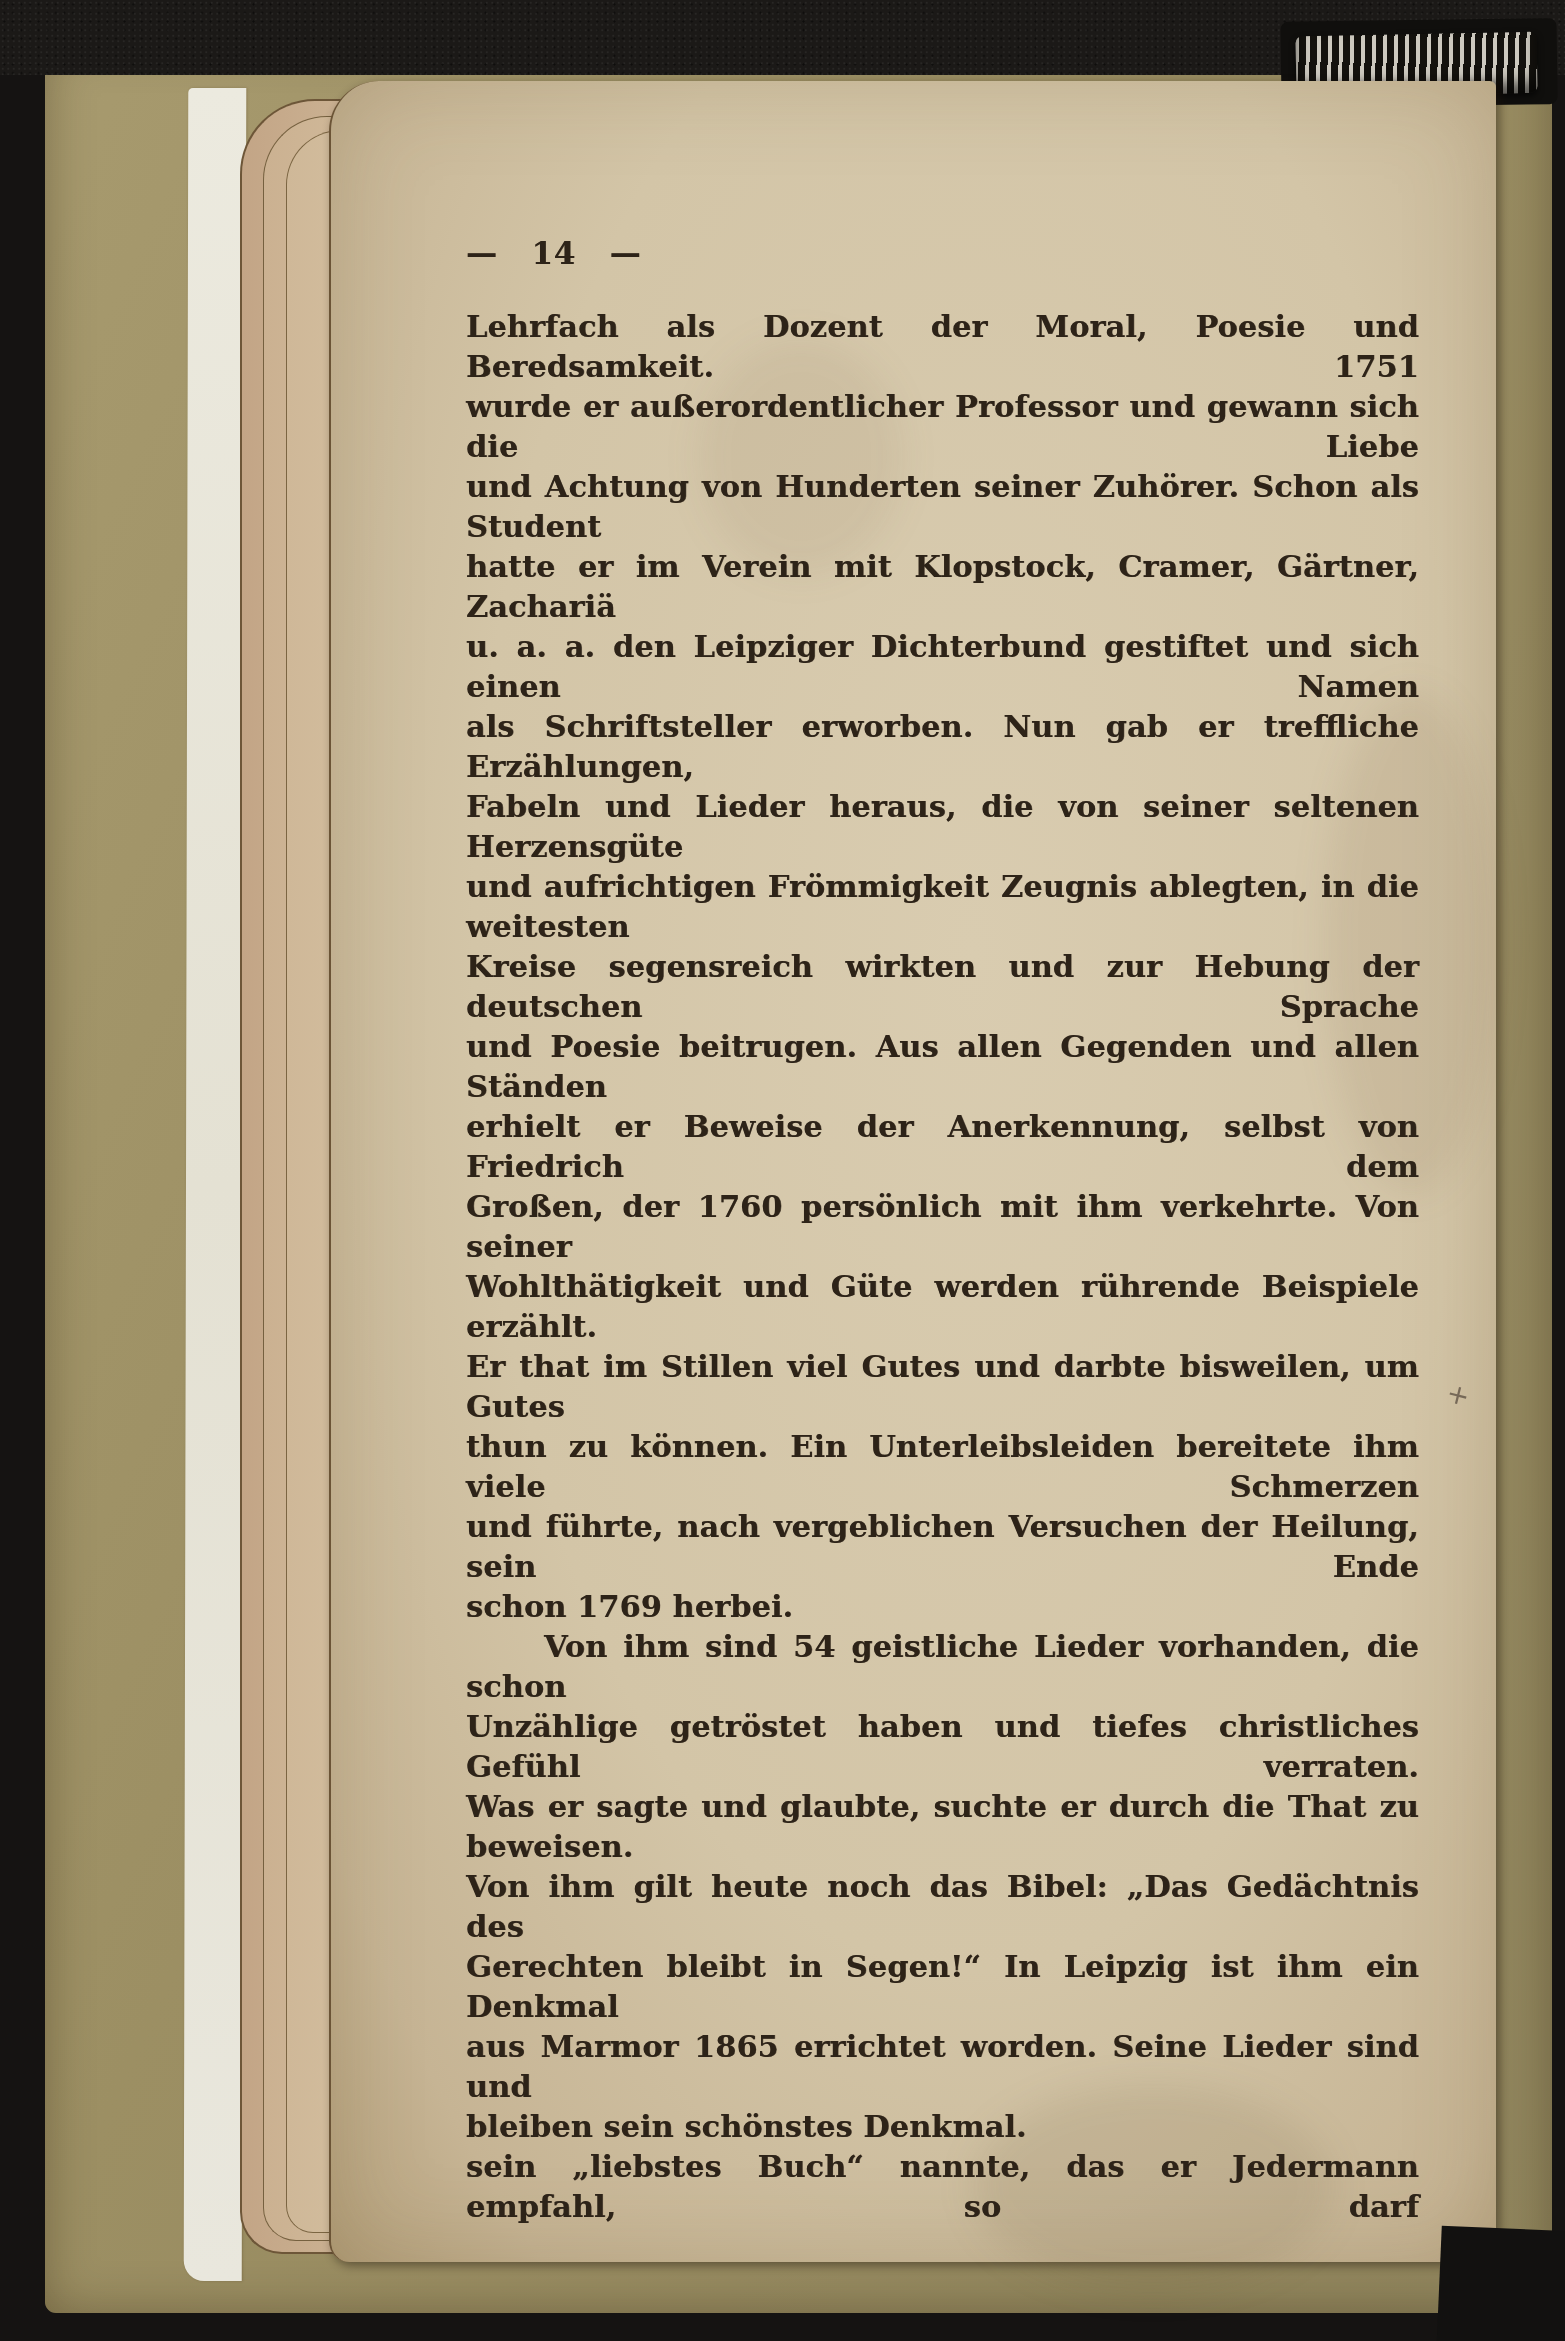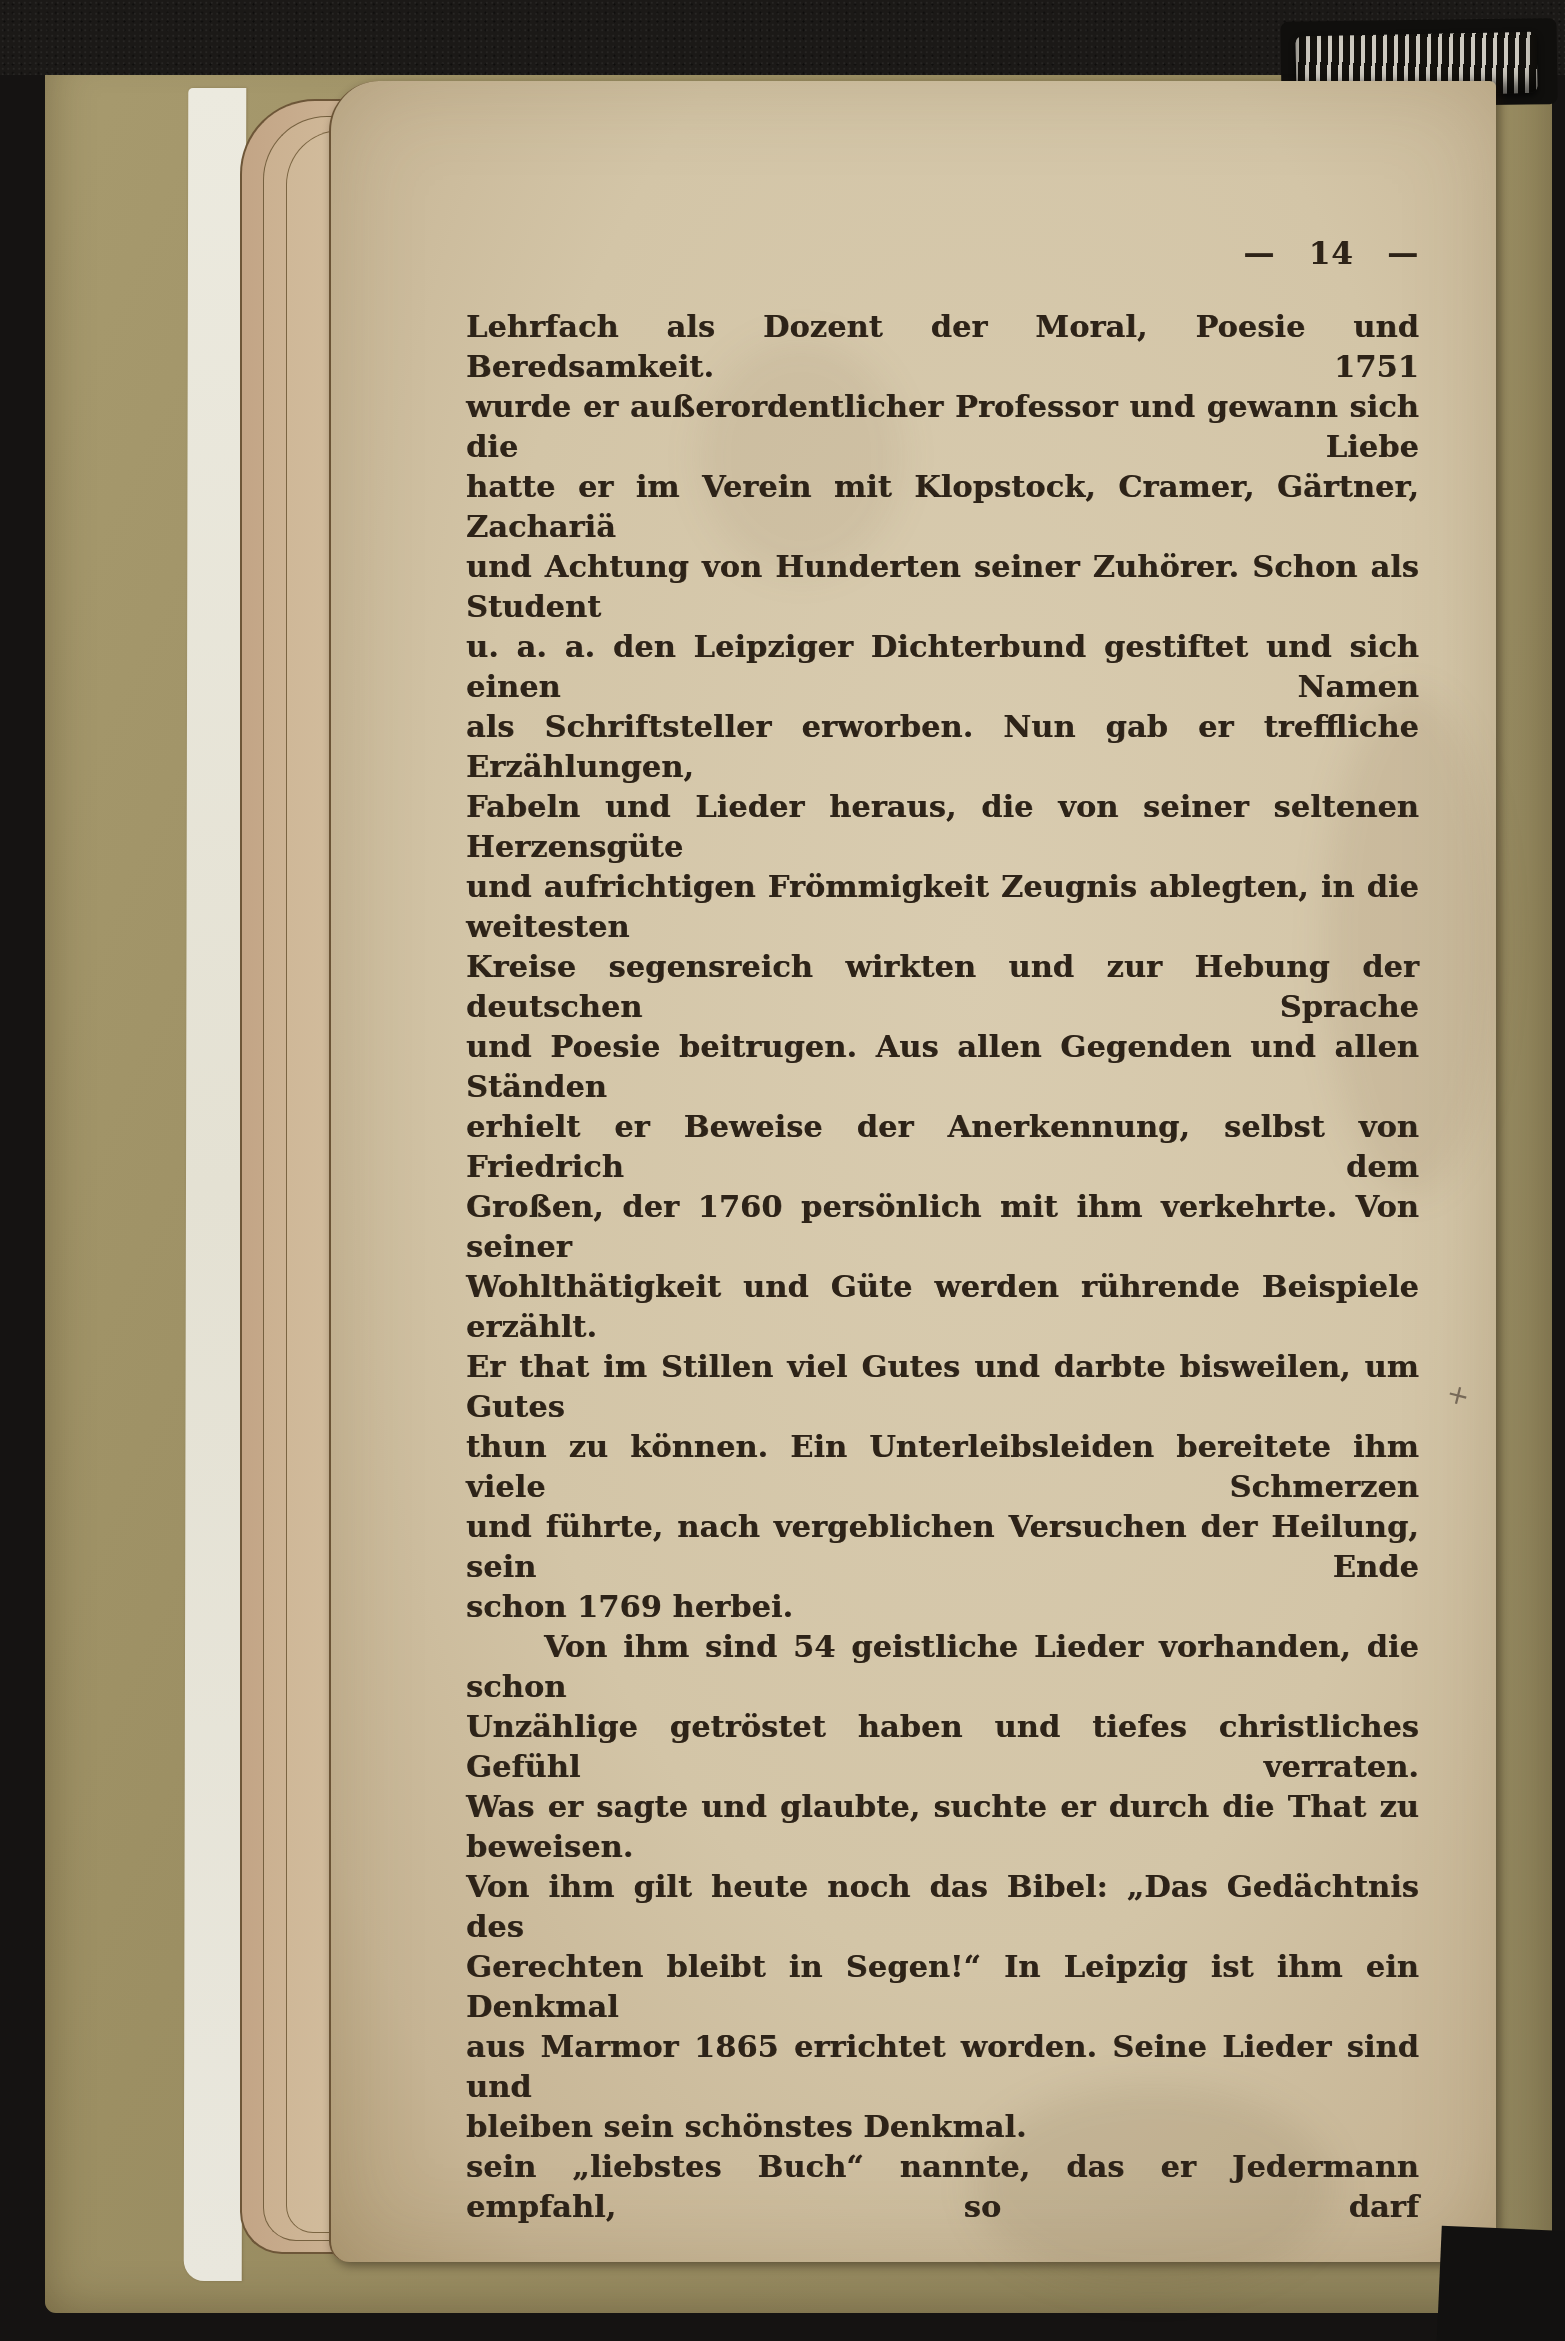--- a/index.html
+++ b/index.html
@@ -74,21 +74,21 @@
     background:#121110;transform:rotate(2.5deg);
   }
   
   .textblock{
     position:absolute;left:466px;top:233px;width:953px;
     color:#2d2318;
     font-size:30.5px;line-height:40px;font-weight:700;
     text-shadow:0.4px 0.4px 0.5px rgba(45,33,22,.55);
   }
   .pagenum{
-    text-align:right;font-size:31px;word-spacing:22px;
+    text-align:left;font-size:31px;word-spacing:22px;
     margin-bottom:33px;letter-spacing:0.8px;
   }
   .line{white-space:normal;}
   .line.just{text-align:justify;text-align-last:justify;}
   .line.left{text-align:center;text-align-last:left;}
   .ind0{text-indent:0;}
   .ind1{text-indent:78px;}
   .g{letter-spacing:.32em;}
   .pencil{
     position:absolute;left:1447px;top:1379px;
@@ -111,22 +111,22 @@
 <div class="page">
   <div class="stain s1"></div>
   <div class="stain s2"></div>
   <div class="stain s3"></div>
 </div>
 
 <div class="textblock">
   <div class="pagenum">— 14 —</div>
     <div class="line just ind0"><span>Lehrfach als Dozent der Moral, Poesie und Beredsamkeit.  1751</span></div>
     <div class="line just ind0"><span>wurde er außerordentlicher Professor und gewann sich die Liebe</span></div>
+    <div class="line just ind0"><span>und Achtung von Hunderten seiner Zuhörer.  Schon als Student</span></div>
     <div class="line just ind0"><span>hatte er im Verein mit Klopstock, Cramer, Gärtner, Zachariä</span></div>
-    <div class="line just ind0"><span>und Achtung von Hunderten seiner Zuhörer.  Schon als Student</span></div>
     <div class="line just ind0"><span>u. a. a. den Leipziger Dichterbund gestiftet und sich einen Namen</span></div>
     <div class="line just ind0"><span>als Schriftsteller erworben.  Nun gab er treffliche Erzählungen,</span></div>
     <div class="line just ind0"><span>Fabeln und Lieder heraus, die von seiner seltenen Herzensgüte</span></div>
     <div class="line just ind0"><span>und aufrichtigen Frömmigkeit Zeugnis ablegten, in die weitesten</span></div>
     <div class="line just ind0"><span>Kreise segensreich wirkten und zur Hebung der deutschen Sprache</span></div>
     <div class="line just ind0"><span>und Poesie beitrugen.  Aus allen Gegenden und allen Ständen</span></div>
     <div class="line just ind0"><span>erhielt er Beweise der Anerkennung, selbst von Friedrich dem</span></div>
     <div class="line just ind0"><span>Großen, der 1760 persönlich mit ihm verkehrte.  Von seiner</span></div>
     <div class="line just ind0"><span>Wohlthätigkeit und Güte werden rührende Beispiele erzählt.</span></div>
     <div class="line just ind0"><span>Er that im Stillen viel Gutes und darbte bisweilen, um Gutes</span></div>

